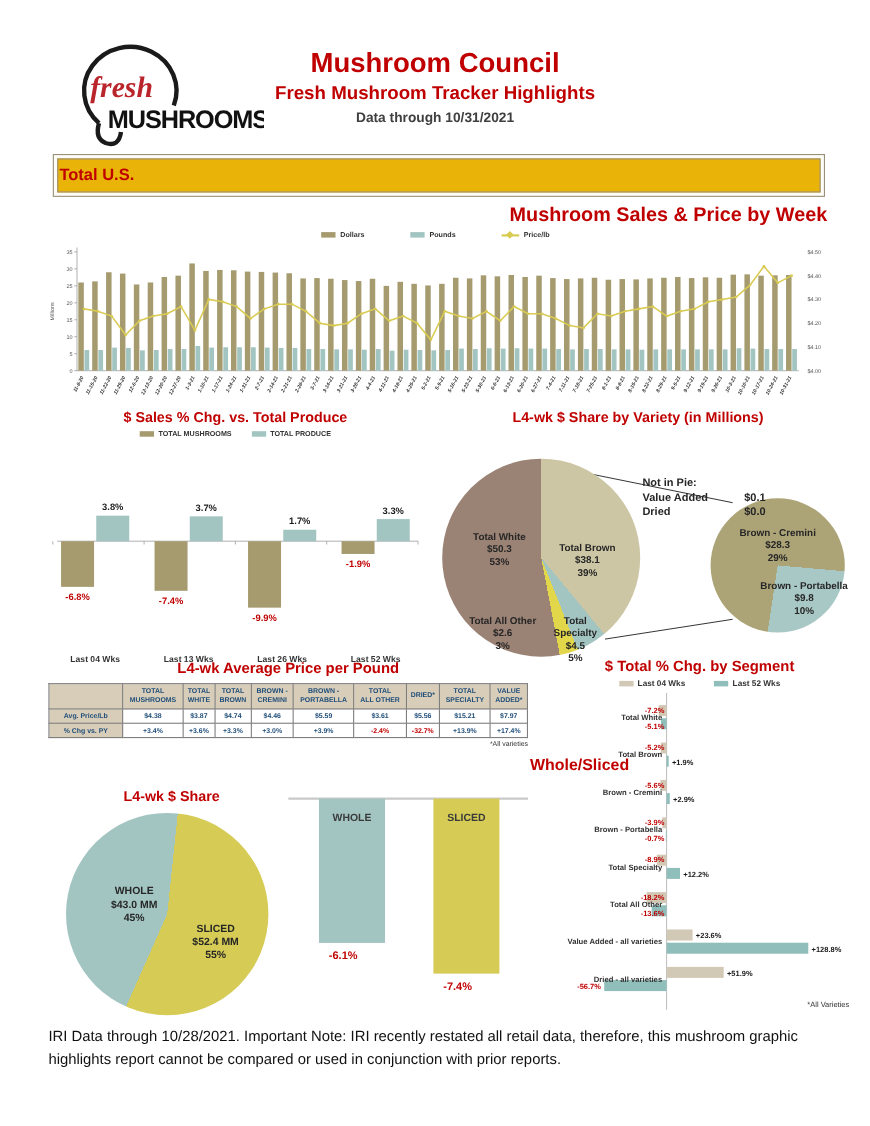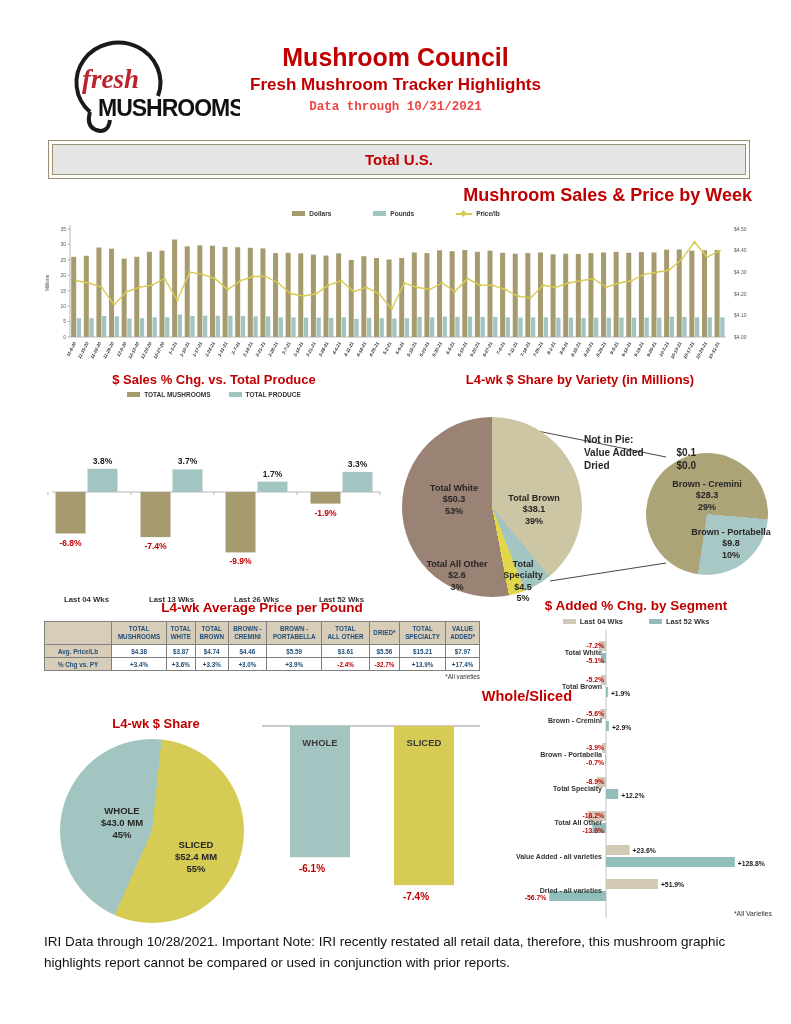--- a/index.html
+++ b/index.html
@@ -4,24 +4,24 @@
 <style>
   html,body{margin:0;padding:0;background:#fff;}
   .page{width:791px;height:1024px;position:relative;background:#fff;overflow:hidden;
         font-family:"Liberation Sans",sans-serif;color:#000;}
   
   .hdr{position:absolute;top:34px;left:0;width:791px;}
   .logo{position:absolute;left:60px;top:4px;width:180px;height:104px;}
   .titles{text-align:center;padding-top:8px;}
   .t1{font-size:25px;font-weight:bold;color:#C00000;line-height:1.2;}
   .t2{font-size:17px;font-weight:bold;color:#C00000;line-height:1.5;}
-  .t3{font-size:12.5px;font-weight:bold;color:#ef4444;line-height:1.5;font-family:Liberation Mono, monospace;}
+  .t3{font-size:12.5px;font-weight:bold;color:#404040;line-height:1.5;}
   
   .banner{position:absolute;top:140px;left:48px;width:694px;border:1px solid #9a9078;padding:3px;background:#fdfcf8;}
-  .banner-in{border:1px solid #9a9078;padding:6px 12px;text-align:center;font-size:15px;font-weight:bold;color:#C00000;background:#e5e5e5;}
+  .banner-in{border:1px solid #9a9078;padding:6px 1px;font-size:15px;font-weight:bold;color:#C00000;background:#eab308;}
   
   .weekly{position:absolute;top:185px;left:40px;width:712px;}
   .sec-title{font-size:18px;font-weight:bold;color:#C00000;text-align:right;margin:0 0 4px 0;}
   .sec-title-sm{font-size:13px;font-weight:bold;color:#C00000;text-align:center;margin:0 0 2px 0;}
   .legend{display:flex;justify-content:center;gap:42px;font-size:6.5px;font-weight:bold;color:#333;align-items:center;margin:4px 0 2px 0;}
   .legend.lg{font-size:7.5px;gap:26px;}
   .lg-item{display:flex;align-items:center;gap:4px;}
   .sw{display:inline-block;width:13px;height:5px;}
   .sw-line{display:inline-block;width:16px;height:2px;position:relative;}
   .sw-line::after{content:"";position:absolute;left:5px;top:-2px;width:5px;height:5px;transform:rotate(45deg);background:inherit;}
@@ -506,21 +506,21 @@
             <text x="50" y="156.2" font-size="10" font-weight="bold" fill="#C00000" text-anchor="middle">-6.1%</text>
             <rect x="132" y="10" width="60" height="159.1" fill="#D5CB55"></rect>
             <text x="162" y="30" font-size="9.5" font-weight="bold" fill="#3a3a3a" text-anchor="middle">SLICED</text>
             <text x="154" y="184.1" font-size="10" font-weight="bold" fill="#C00000" text-anchor="middle">-7.4%</text>
           </svg>
         </div>
     </div>
   </div>
 
   <div class="segment">
-    <div class="sec-title-sm" style="font-size:13.5px;">$ Added % Chg. by Segment</div>
+    <div class="sec-title-sm" style="font-size:13.5px;">$ Total % Chg. by Segment</div>
     <div class="legend lg">
       <span class="lg-item">
           <span class="sw" id="swL04" style="background: rgb(210, 200, 182);"></span>
           <span>Last 04 Wks</span>
         </span>
       <span class="lg-item">
           <span class="sw" id="swL52" style="background: rgb(143, 190, 187);"></span>
           <span>Last 52 Wks</span>
         </span>
     </div>

